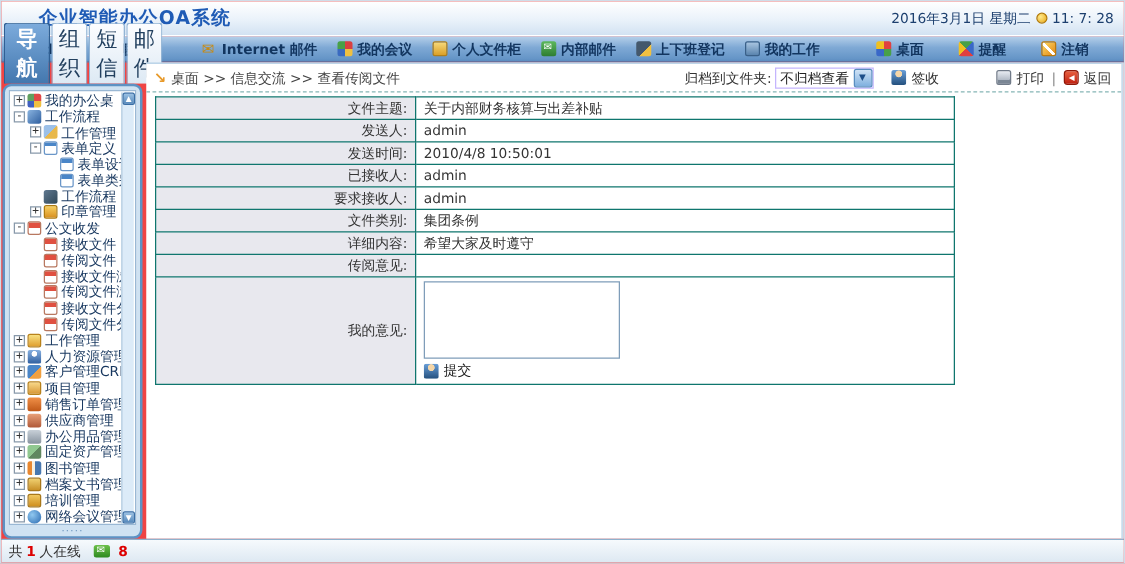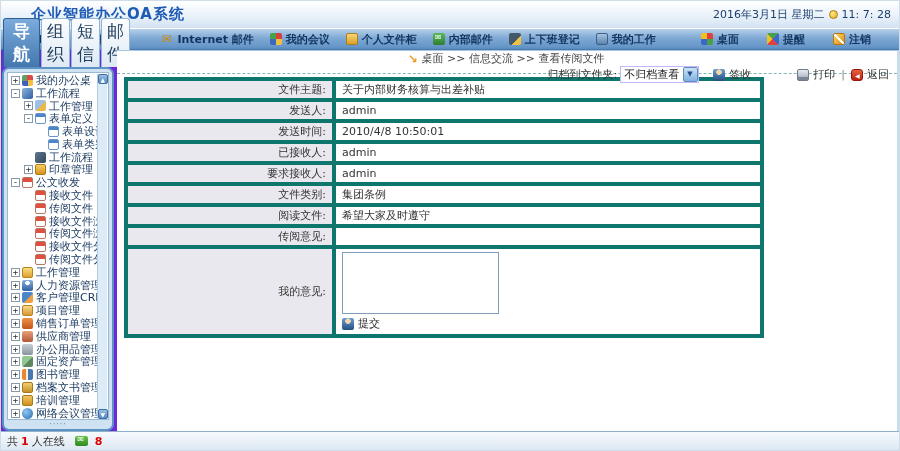--- a/index.html
+++ b/index.html
@@ -1,17 +1,17 @@
 <!DOCTYPE html>
 <html><head>
 <meta charset="utf-8">
 <style>
 * { margin:0; padding:0; box-sizing:border-box; }
 body { font-family:"DejaVu Sans","Liberation Sans",sans-serif; background:#fff; }
-.app { position:relative; width:900px; height:451px; background:#6d28d9; overflow:hidden; border:1px solid #d0dce8; }
+.app { position:relative; width:900px; height:451px; background:#ef4444; overflow:hidden; border:1px solid #d0dce8; }
 
 
 .hdr { position:absolute; top:0; left:0; width:900px; height:27px;
   background:linear-gradient(180deg,#ffffff,#eaf2fa 55%,#d2e2f2); display:flex; align-items:center; }
 .hdr .title { font-size:15px; font-weight:bold; color:#1f5bb5; padding-left:30px; letter-spacing:1px; }
 .hdr .datetime { margin-left:auto; padding-right:10px; font-size:11px; color:#1c3f6e; display:flex; align-items:center; gap:4px; }
 .clock-ic { display:inline-block; width:9px; height:9px; border-radius:50%;
   background:radial-gradient(circle at 35% 35%,#ffe98a,#e8a818); border:1px solid #b07808; }
 
 
@@ -82,41 +82,41 @@
 .sb-up::before,.sb-down::before { color:#fff; font-size:6px; position:absolute; left:1.5px; top:0.5px; }
 .sb-up::before { content:"▲"; } .sb-down::before { content:"▼"; }
 .grip { position:absolute; bottom:-1px; left:0; right:0; height:8px; text-align:center; color:#6a93bd;
   font-size:8px; line-height:6px; letter-spacing:1px; }
 .grip::before { content:"·····"; }
 
 
 .main { position:absolute; top:49px; left:116px; right:0; bottom:19px; background:#fff;
   border-top:1px solid #a8c8e2; border-right:2px solid #c8dcec; overflow:hidden; }
 .toolbar { display:flex; align-items:center; height:23px; padding:0 8px 0 6px;
-  border-bottom:1px dashed #85b5b5; font-size:11px; color:#444;flex-direction:column; }
+  border-bottom:1px dashed #85b5b5; font-size:11px; color:#444; }
 .bc { display:flex; align-items:center; }
 .bc-arrow { color:#e89a2a; font-weight:bold; font-size:12px; margin-right:4px; }
 .bc-arrow::before { content:"↘"; }
 .tb-right { margin-left:auto; display:flex; align-items:center; }
 .archive-lbl { color:#333; margin-right:3px; }
 .select { display:inline-flex; border:1px solid #c4b5fd; background:#fff; height:17px; cursor:pointer; }
 .sel-text { font-size:11px; color:#222; padding:0 3px; min-width:62px; }
 .sel-btn { width:15px; height:15px; margin:0; background:linear-gradient(180deg,#cfe2f5,#7fb0df); border:1px solid #5a8ec0;
   border-radius:2px; position:relative; }
 .sel-btn::before { content:"▼"; color:#1d4e89; font-size:7px; position:absolute; left:3px; top:2px; }
 .tb-act { display:flex; align-items:center; cursor:pointer; color:#333; }
 .gap-sign { margin-left:14px; } .gap-print { margin-left:46px; }
 .tb-sep { margin:0 6px; color:#888; }
 .mi-printer { background:linear-gradient(180deg,#e8ecf2,#9aa4b2); border:1px solid #707a88; box-shadow:inset 0 -3px 0 #7a8694; }
 .mi-return { background:linear-gradient(180deg,#e86040,#c02010); border:1px solid #901808; border-radius:3px; }
 .mi-return::before { content:"◀"; color:#fff; font-size:6px; position:absolute; left:3px; top:2px; }
 
 
 table.form { border-collapse:collapse; margin:3px 0 0 7px; width:640px; table-layout:fixed; }
-table.form td { border:4px solid #0f766e; font-size:11px; padding:1px 6px; height:16px; color:#333; }
+table.form td { border:1px solid #0f766e; font-size:11px; padding:1px 6px; height:16px; color:#333; }
 td.lbl { width:208px; background:#e8e8ee; text-align:right; color:#333; }
 td.val { background:#fff; text-align:left; }
 .att-group { display:inline-flex; align-items:center; margin-right:26px; }
 .clip-icon { display:inline-block; width:7px; height:11px; border:1.5px solid #8a8a92; border-radius:4px 4px 2px 2px;
   border-bottom:none; transform:rotate(40deg); margin-right:4px; }
 .att-link { color:#333; text-decoration:underline; cursor:pointer; }
 .read-icon { display:inline-block; width:10px; height:10px; border-radius:2px; margin:0 3px 0 8px;
   background:linear-gradient(180deg,#7fd0c8,#2a8ea0); border:1px solid #1a6e80; }
 .read-link { color:#333; cursor:pointer; text-decoration:none; }
 textarea.opinion { width:157px; height:62px; border:1px solid #7f9db9; resize:none; font-size:11px;
@@ -401,21 +401,21 @@
       </tr>
       <tr>
         <td class="lbl">要求接收人:</td>
         <td class="val">admin</td>
       </tr>
       <tr>
         <td class="lbl">文件类别:</td>
         <td class="val">集团条例</td>
       </tr>
       <tr>
-        <td class="lbl">阅读文件:</td>
+        <td class="lbl">详细内容:</td>
         <td class="val">希望大家及时遵守</td>
       </tr>
       <tr>
         <td class="lbl">传阅意见:</td>
         <td class="val"></td>
       </tr>
       <tr class="tall">
         <td class="lbl">我的意见:</td>
         <td class="val">
           <textarea class="opinion" style=""></textarea>

